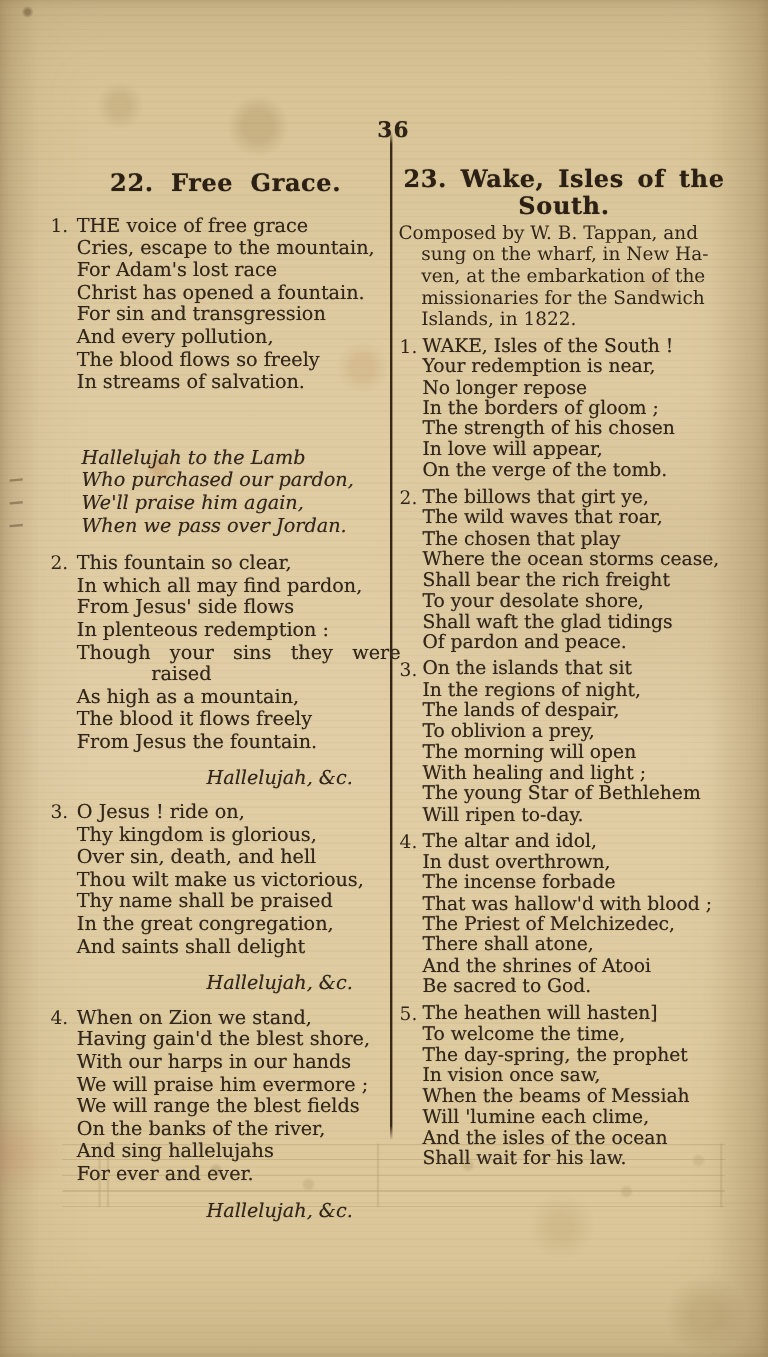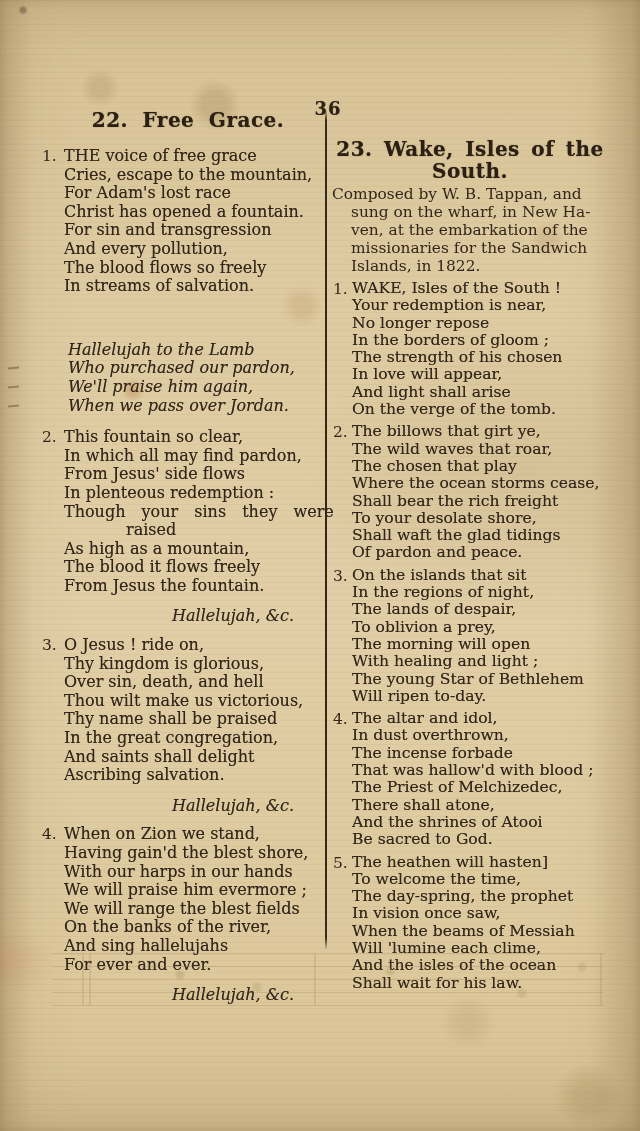--- a/index.html
+++ b/index.html
@@ -38,21 +38,21 @@
     background:linear-gradient(180deg, rgba(58,43,24,0), #3a2b18 10px, #342615 50%, #3a2b18 calc(100% - 12px), rgba(58,43,24,0));
   }
   .col{position:absolute;}
   .col-left{left:40px;top:108px;width:288px;}
   .col-right{left:332px;top:106px;width:298px;margin-top:32px;}
   .hymn-title{
     margin:0;font-size:20px;line-height:25px;font-weight:bold;
     text-align:center;letter-spacing:.5px;word-spacing:7px;
     color:#2b2013;text-shadow:0 0 .8px rgba(43,32,19,.65);
   }
-  .col-left .hymn-title{margin-bottom:14px;padding-left:8px;}
+  .col-left .hymn-title{margin-bottom:14px;padding-left:8px;margin-top:32px;}
   .col-right .hymn-title{margin-bottom:3px;padding-right:22px;line-height:22px;word-spacing:4px;}
   .line{position:relative;white-space:nowrap;}
   .col-left .line{font-size:16px;line-height:18.6px;}
   .col-right .line{font-size:15.6px;line-height:17.3px;}
   .verse{position:relative;padding-left:24px;}
   .col-right .verse{padding-left:20px;}
   .col-left .verse{margin-bottom:12px;}
   .col-right .verse{margin-bottom:5px;}
   .vnum{position:absolute;left:2px;top:0;font-size:15.5px;}
   .col-right .vnum{left:1px;}
@@ -133,21 +133,20 @@
         </div>
         <div class="verse">
           <span class="vnum">3.</span>
           <div class="line">O Jesus ! ride on,</div>
           <div class="line">Thy kingdom is glorious,</div>
           <div class="line">Over sin, death, and hell</div>
           <div class="line">Thou wilt make us victorious,</div>
           <div class="line">Thy name shall be praised</div>
           <div class="line">In the great congregation,</div>
           <div class="line">And saints shall delight</div>
-          <div class="line">Ascribing salvation.</div>
         </div>
         <div class="chorus single">
           <div class="line">Hallelujah, &amp;c.</div>
         </div>
         <div class="verse">
           <span class="vnum">4.</span>
           <div class="line">When on Zion we stand,</div>
           <div class="line">Having gain'd the blest shore,</div>
           <div class="line">With our harps in our hands</div>
           <div class="line">We will praise him evermore ;</div>
@@ -173,21 +172,20 @@
       </div>
     <div>
         <div class="verse">
           <span class="vnum">1.</span>
           <div class="line">WAKE, Isles of the South !</div>
           <div class="line">Your redemption is near,</div>
           <div class="line">No longer repose</div>
           <div class="line">In the borders of gloom ;</div>
           <div class="line">The strength of his chosen</div>
           <div class="line">In love will appear,</div>
-          <div class="line">And light shall arise</div>
           <div class="line">On the verge of the tomb.</div>
         </div>
         <div class="verse">
           <span class="vnum">2.</span>
           <div class="line">The billows that girt ye,</div>
           <div class="line">The wild waves that roar,</div>
           <div class="line">The chosen that play</div>
           <div class="line">Where the ocean storms cease,</div>
           <div class="line">Shall bear the rich freight</div>
           <div class="line">To your desolate shore,</div>

